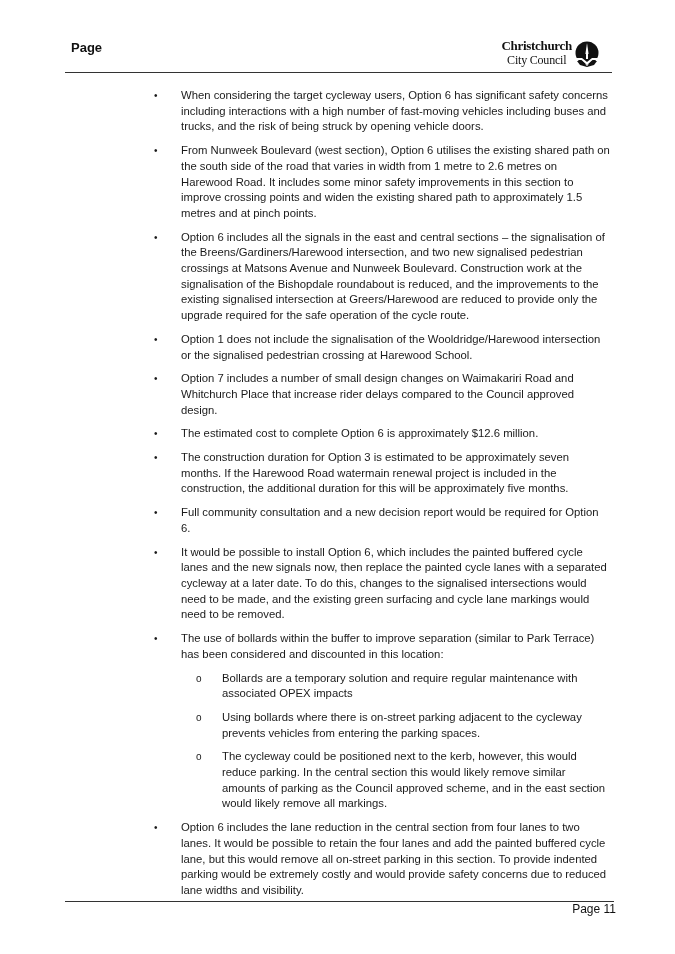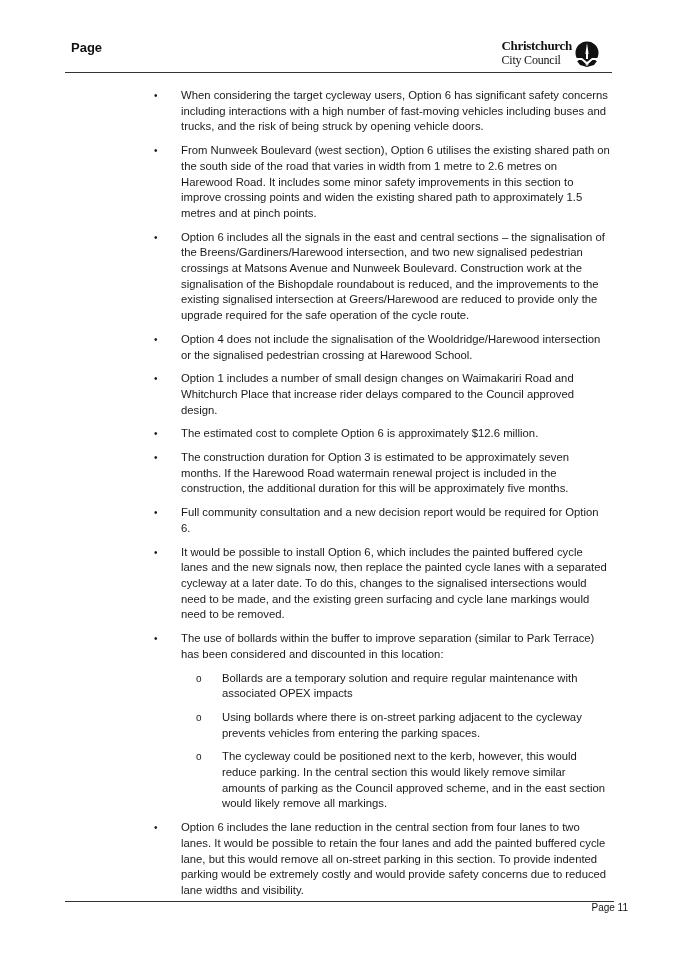--- a/index.html
+++ b/index.html
@@ -11,33 +11,33 @@
     .header-title {
       position: absolute; left: 71px; top: 40px;
       font-size: 13px; font-weight: bold; color: #111;
     }
     .logo {
       position: absolute; left: 496px; top: 40px; width: 106px; height: 28px;
     }
     .logo-text {
       position: absolute; right: 30px; top: 0;
       font-family: "Liberation Serif", "DejaVu Serif", serif;
-      text-align: left; line-height: 12px; color: #111;
+      text-align: center; line-height: 12px; color: #111;
     }
     .logo-line1 { font-size: 13px; font-weight: bold; letter-spacing: -0.3px; display: block; }
     .logo-line2 { font-size: 12px; display: block; margin-top: 2px; letter-spacing: -0.2px; }
     .logo-mark { position: absolute; right: 2px; top: 1px; width: 26px; height: 26px; }
     .rule-top {
       position: absolute; left: 65px; top: 72px; width: 547px; height: 1px; background: #333;
     }
     .rule-bottom {
       position: absolute; left: 65px; top: 901px; width: 549px; height: 1px; background: #333;
     }
     .page-num {
-      position: absolute; right: 47px; top: 902px; font-size: 10px; color: #111;
+      position: absolute; right: 59px; top: 902px; font-size: 12px; color: #111;
     }
     .content {
       position: absolute; left: 173px; top: 80px; width: 445px;
       font-size: 11.3px; line-height: 15.7px;
     }
     .item { position: relative; margin: 0 0 6.4px 0; }
     .item .bullet {
       position: absolute; left: -19px; top: 0; width: 10px; font-size: 10px;
     }
     .sub { margin-left: 41px; }
@@ -73,25 +73,25 @@
   <div class="item">
     <span class="bullet">•</span>
     <p>From Nunweek Boulevard (west section), Option 6 utilises the existing shared path on the south side of the road that varies in width from 1 metre to 2.6 metres on Harewood Road. It includes some minor safety improvements in this section to improve crossing points and widen the existing shared path to approximately 1.5 metres and at pinch points.</p>
   </div>
   <div class="item">
     <span class="bullet">•</span>
     <p>Option 6 includes all the signals in the east and central sections – the signalisation of the Breens/Gardiners/Harewood intersection, and two new signalised pedestrian crossings at Matsons Avenue and Nunweek Boulevard. Construction work at the signalisation of the Bishopdale roundabout is reduced, and the improvements to the existing signalised intersection at Greers/Harewood are reduced to provide only the upgrade required for the safe operation of the cycle route.</p>
   </div>
   <div class="item">
     <span class="bullet">•</span>
-    <p>Option 4 does not include the signalisation of the Wooldridge/Harewood intersection or the signalised pedestrian crossing at Harewood School.</p>
+    <p>Option 1 does not include the signalisation of the Wooldridge/Harewood intersection or the signalised pedestrian crossing at Harewood School.</p>
   </div>
   <div class="item">
     <span class="bullet">•</span>
-    <p>Option 1 includes a number of small design changes on Waimakariri Road and Whitchurch Place that increase rider delays compared to the Council approved design.</p>
+    <p>Option 7 includes a number of small design changes on Waimakariri Road and Whitchurch Place that increase rider delays compared to the Council approved design.</p>
   </div>
   <div class="item">
     <span class="bullet">•</span>
     <p>The estimated cost to complete Option 6 is approximately $12.6 million.</p>
   </div>
   <div class="item">
     <span class="bullet">•</span>
     <p>The construction duration for Option 3 is estimated to be approximately seven months. If the Harewood Road watermain renewal project is included in the construction, the additional duration for this will be approximately five months.</p>
   </div>
   <div class="item">

